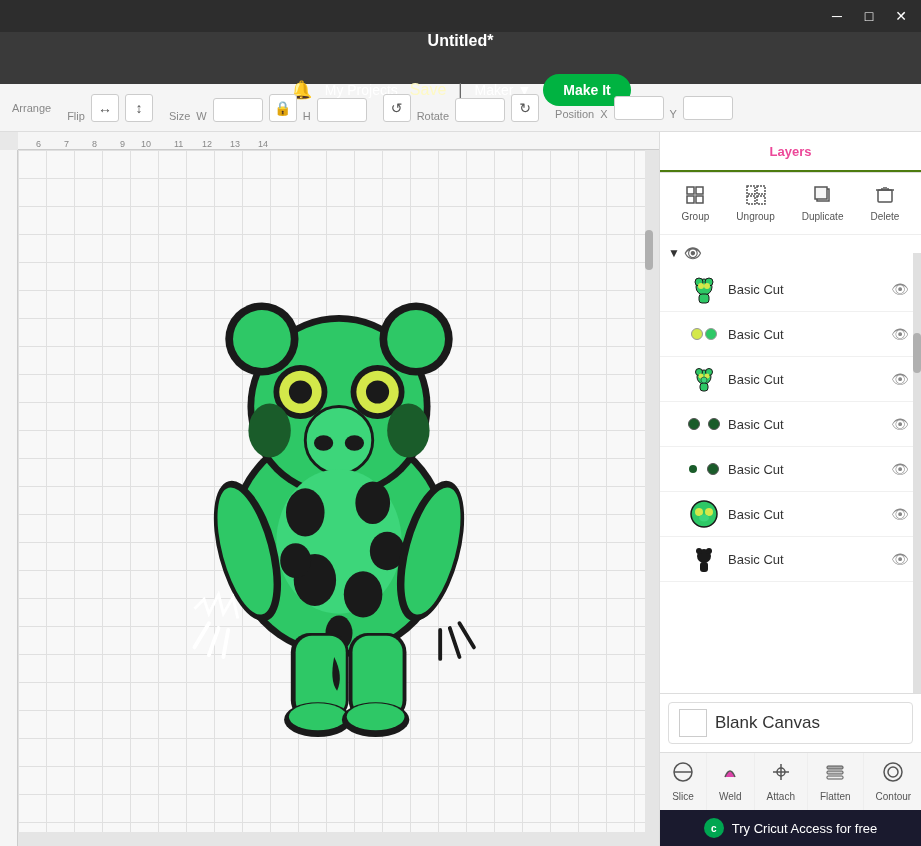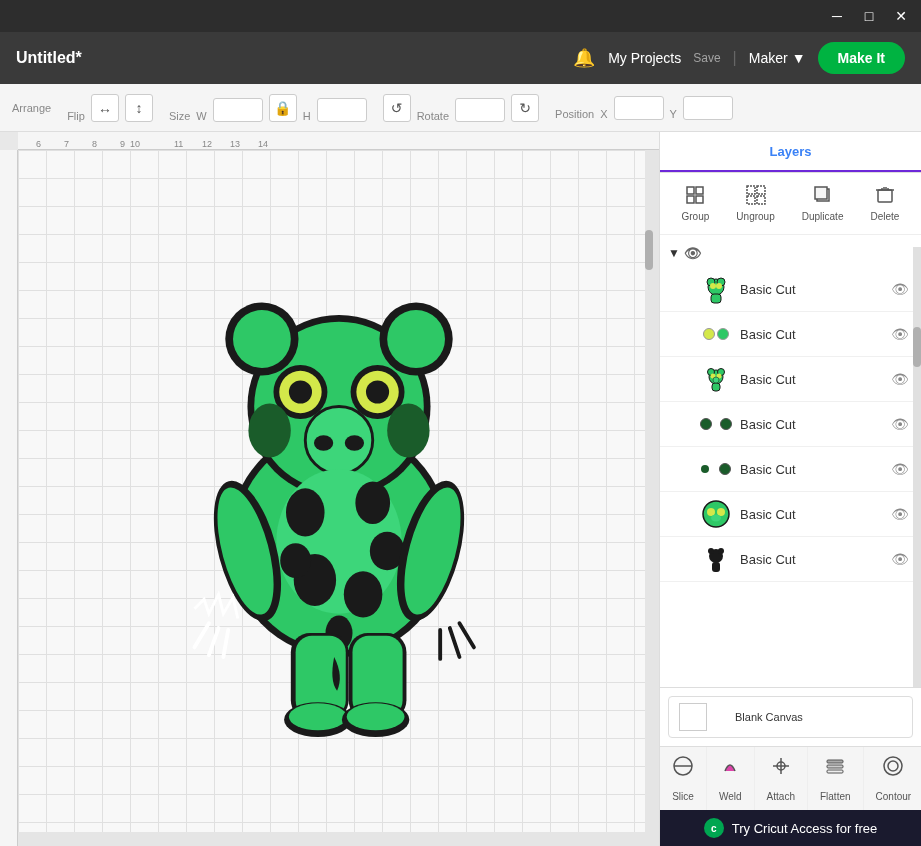--- a/index.html
+++ b/index.html
@@ -30,20 +30,21 @@
 
     
     .header {
       width: 100%;
       height: 52px;
       background: #3a3a3a;
       display: flex;
       align-items: center;
       padding: 0 16px;
       gap: 24px;
+      flex-direction: column;
     }
     .app-title {
       color: #fff;
       font-size: 16px;
       font-weight: bold;
       flex: 1;
     }
     .header-actions {
       display: flex;
       align-items: center;
@@ -51,22 +52,22 @@
     }
     .bell-icon { color: #ccc; font-size: 18px; cursor: pointer; }
     .my-projects-btn {
       color: #fff;
       font-size: 14px;
       background: none;
       border: none;
       cursor: pointer;
     }
     .save-btn {
-      color: #a3a3a3;
-      font-size: 12px;
+      color: #fef9c3;
+      font-size: 16px;
       background: none;
       border: none;
       cursor: pointer;
     }
     .divider-v { color: #666; }
     .maker-btn {
       color: #fff;
       font-size: 14px;
       background: none;
       border: none;
@@ -205,22 +206,22 @@
       height: 40px;
       display: flex;
       align-items: center;
       justify-content: center;
       font-size: 13px;
       cursor: pointer;
       color: #555;
       border-bottom: 2px solid transparent;
     }
     .panel-tab.active {
-      color: #3b82f6;
-      border-bottom: 2px solid #6d28d9;
+      color: #ec4899;
+      border-bottom: 2px solid #4d7c0f;
       font-weight: bold;
     }
 
     
     .panel-toolbar {
       display: flex;
       align-items: center;
       justify-content: space-around;
       padding: 8px;
       border-bottom: 1px solid #eee;
@@ -255,21 +256,21 @@
       color: #333;
     }
     .group-header .chevron { margin-right: 4px; font-size: 12px; }
     .group-header .group-name { flex: 1; }
     .group-header .eye-icon { color: #666; font-size: 14px; }
 
     
     .layer-item {
       display: flex;
       align-items: center;
-      padding: 6px 8px 6px 40px;
+      padding: 6px 8px 6px 28px;
       cursor: pointer;
       border-bottom: 1px solid #f0f0f0;
       min-height: 42px;
     }
     .layer-item .thumb {
       width: 32px;
       height: 32px;
       margin-right: 8px;
       display: flex;
       align-items: center;
@@ -306,42 +307,41 @@
       background: #fff;
       width: 100%;
     }
     .blank-canvas-swatch {
       width: 28px;
       height: 28px;
       background: #fff;
       border: 1px solid #ccc;
     }
     .blank-canvas-label {
-      font-size: 11px;
+      font-size: 17px;
       color: #333;
-      margin-left: 20px;
     }
 
     
     .bottom-tools {
       display: flex;
       border-top: 1px solid #ddd;
       background: #f5f5f5;
     }
     .bottom-tool-btn {
       flex: 1;
       display: flex;
       flex-direction: column;
       align-items: center;
       justify-content: center;
       padding: 8px 12px;
       cursor: pointer;
       font-size: 10px;
       color: #555;
-      gap: 9px;
+      gap: 3px;
       border-right: 1px solid #eee;
     }
     .bottom-tool-btn:last-child { border-right: none; }
     .bottom-tool-btn .icon { font-size: 18px; }
 
     
     .cricut-banner {
       width: 100%;
       height: 36px;
       background: #1a1a2e;
@@ -473,21 +473,21 @@
 
 <div class="main-layout">
 
   <div class="canvas-area">
 
     <div class="ruler-h">
       <span style="position:absolute;left:18px">6</span>
       <span style="position:absolute;left:46px">7</span>
       <span style="position:absolute;left:74px">8</span>
       <span style="position:absolute;left:102px">9</span>
-      <span style="position:absolute;left:112px">10</span>
+      <span style="position:absolute;left:123px">10</span>
       <span style="position:absolute;left:156px">11</span>
       <span style="position:absolute;left:184px">12</span>
       <span style="position:absolute;left:212px">13</span>
       <span style="position:absolute;left:240px">14</span>
     </div>
 
     <div class="ruler-v">
     </div>
 
     <div class="canvas-content">

